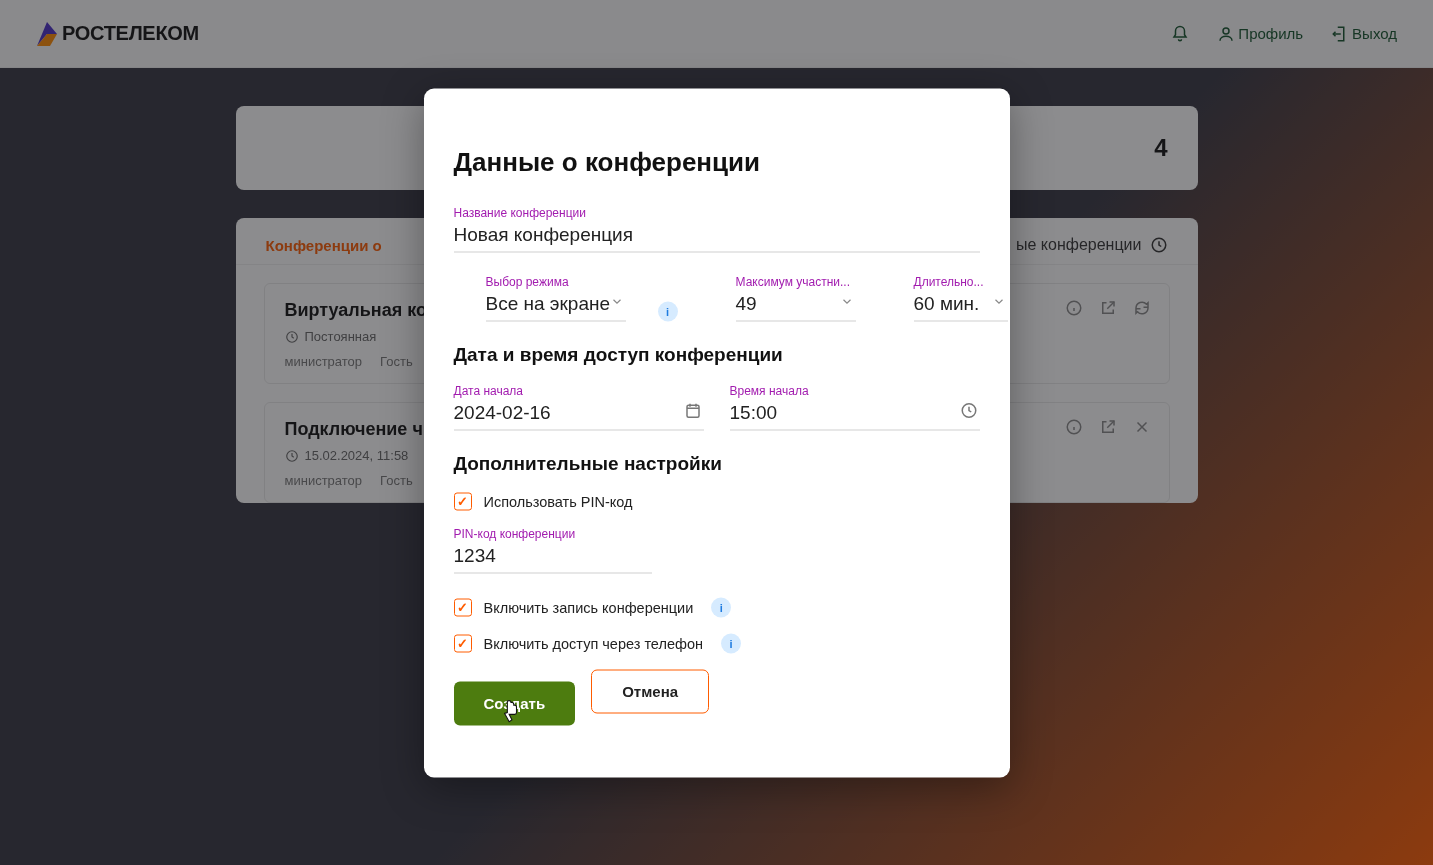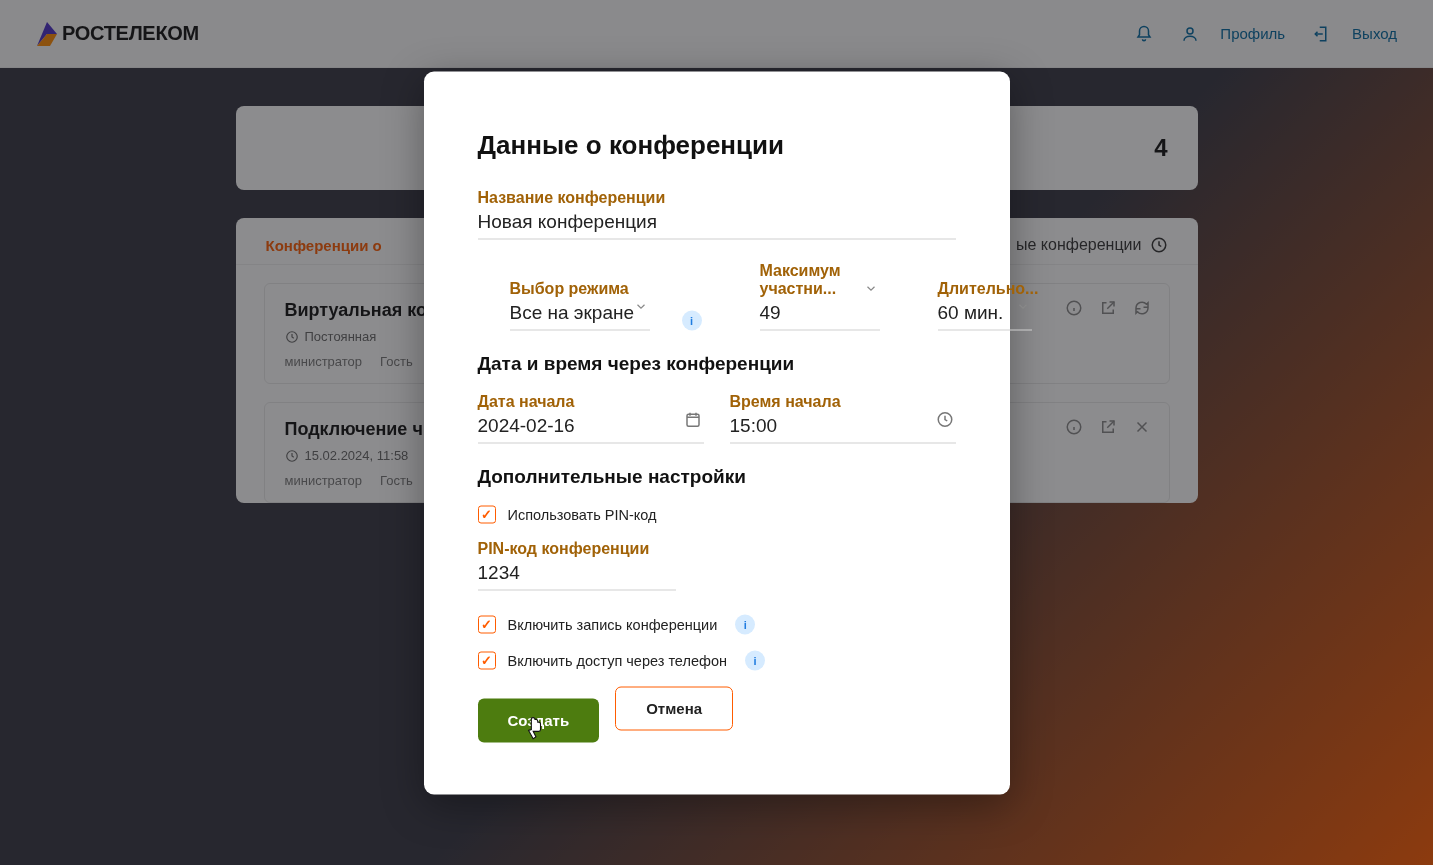--- a/index.html
+++ b/index.html
@@ -28,21 +28,21 @@
       position: relative;
     }
     .logo-mark svg { width: 22px; height: 28px; display:block; }
     .logo-text {
       font-weight: 800;
       font-size: 20px;
       letter-spacing: -0.3px;
       color: #111;
     }
     .header-right { display: flex; align-items: center; gap: 28px; }
-    .hicon { color: #0369a1; display:flex; align-items:center; gap:21px; cursor:pointer; font-size:15px;}
+    .hicon { color: #14532d; display:flex; align-items:center; gap:3px; cursor:pointer; font-size:15px;}
     .hicon svg { width:18px; height:18px; }
 
     
     .page-bg {
       position: absolute; inset: 68px 0 0 0;
       background: linear-gradient(135deg, #353541 0%, #353541 55%, #ff5c00 100%);
     }
     .content-shell {
       width: 962px;
       margin: 38px auto 0;
@@ -103,25 +103,25 @@
     }
 
     
     .modal {
       position: absolute;
       left: 50%; top: 50%;
       transform: translate(-50%, -50%);
       width: 586px;
       background:#fff;
       border-radius: 10px;
-      padding: 58px 54px 52px;
+      padding: 58px 30px 52px;
       box-shadow: 0 10px 40px rgba(0,0,0,0.35);
     }
     .modal h1 { font-size:26px; font-weight:800; color:#111; margin-bottom:28px;}
-    .field-label { color:#a16207; font-size:16px; display:block; margin-bottom:2px;font-weight:bold;}
+    .field-label { color:#a21caf; font-size:12px; display:block; margin-bottom:2px;}
     .field {
       border:none;
       border-bottom:1px solid #d0d0d0;
       font-size:19px;
       color:#222;
       padding:2px 0 6px;
       width:100%;
       background:transparent;
       outline:none;
     }
@@ -318,21 +318,21 @@
     </div>
     <div class="select-wrap mw-dur">
       <span class="field-label">Длительно...</span>
       <div class="field">60 мин.</div>
       <span class="chev"><svg width="14" height="14" viewBox="0 0 24 24" fill="none" stroke="currentColor" stroke-width="2">
             <path d="M6 9l6 6 6-6"></path>
           </svg></span>
     </div>
   </div>
 
-  <h2>Дата и время через конференции</h2>
+  <h2>Дата и время доступ конференции</h2>
 
   <div class="row2 field-group">
     <div class="dt-wrap">
       <span class="field-label">Дата начала</span>
       <input class="field" value="2024-02-16" style="">
       <span class="endicon"><svg width="18" height="18" viewBox="0 0 24 24" fill="none" stroke="currentColor" stroke-width="2">
             <rect x="4" y="5" width="16" height="16" rx="2"></rect>
             <path d="M4 9h16M8 3v4M16 3v4"></path>
           </svg></span>
     </div>

